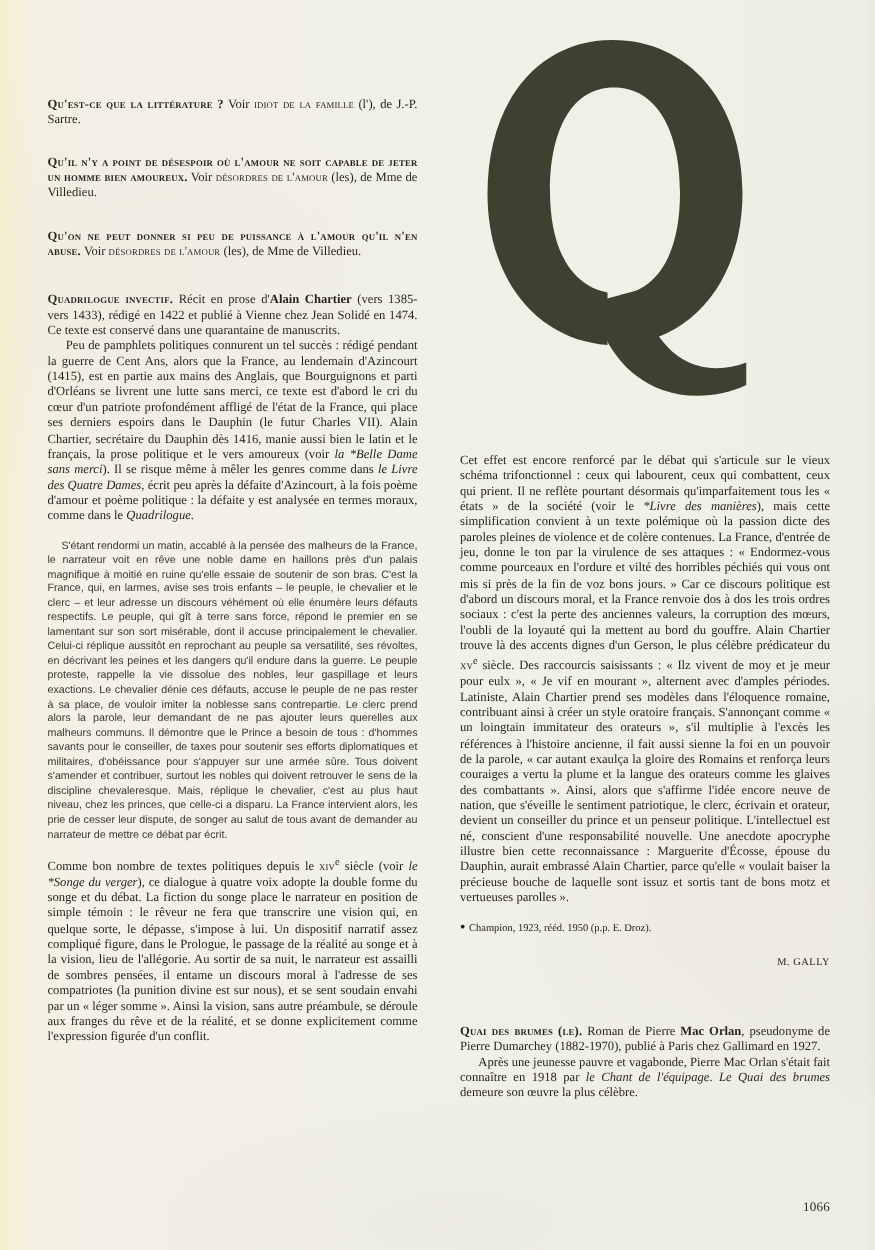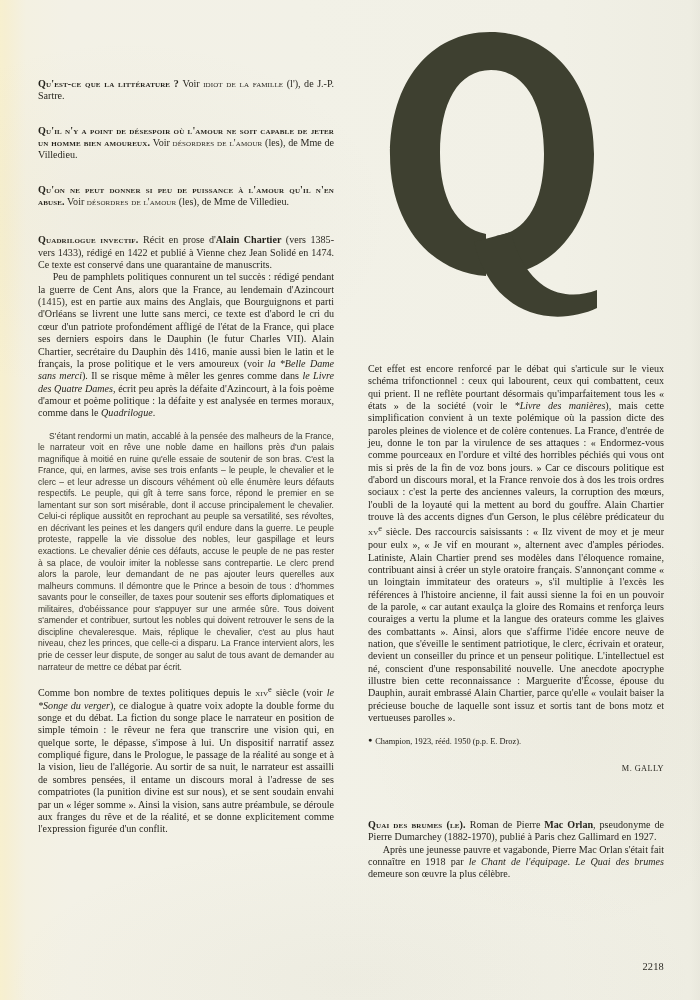--- a/index.html
+++ b/index.html
@@ -223,15 +223,15 @@
 
       <div style="height:46px"></div>
 
       <p class="serif-body"><span class="headword">Quai des brumes (le).</span><span> Roman de Pierre </span><span class="bk">Mac Orlan</span><span>, pseudonyme de Pierre Dumarchey (1882-1970), publié à Paris chez Gallimard en 1927.</span></p>
 
       <p class="serif-body"><span>Après une jeunesse pauvre et vagabonde, Pierre Mac Orlan s'était fait connaître en 1918 par </span><span class="it">le Chant de l'équipage</span><span>. </span><span class="it">Le Quai des brumes</span><span> demeure son œuvre la plus célèbre.</span></p>
 
     </div>
   </div>
 
-  <div class="folio">2218</div>
+  <div class="folio">1066</div>
 
 </div>
 
 </body></html>

